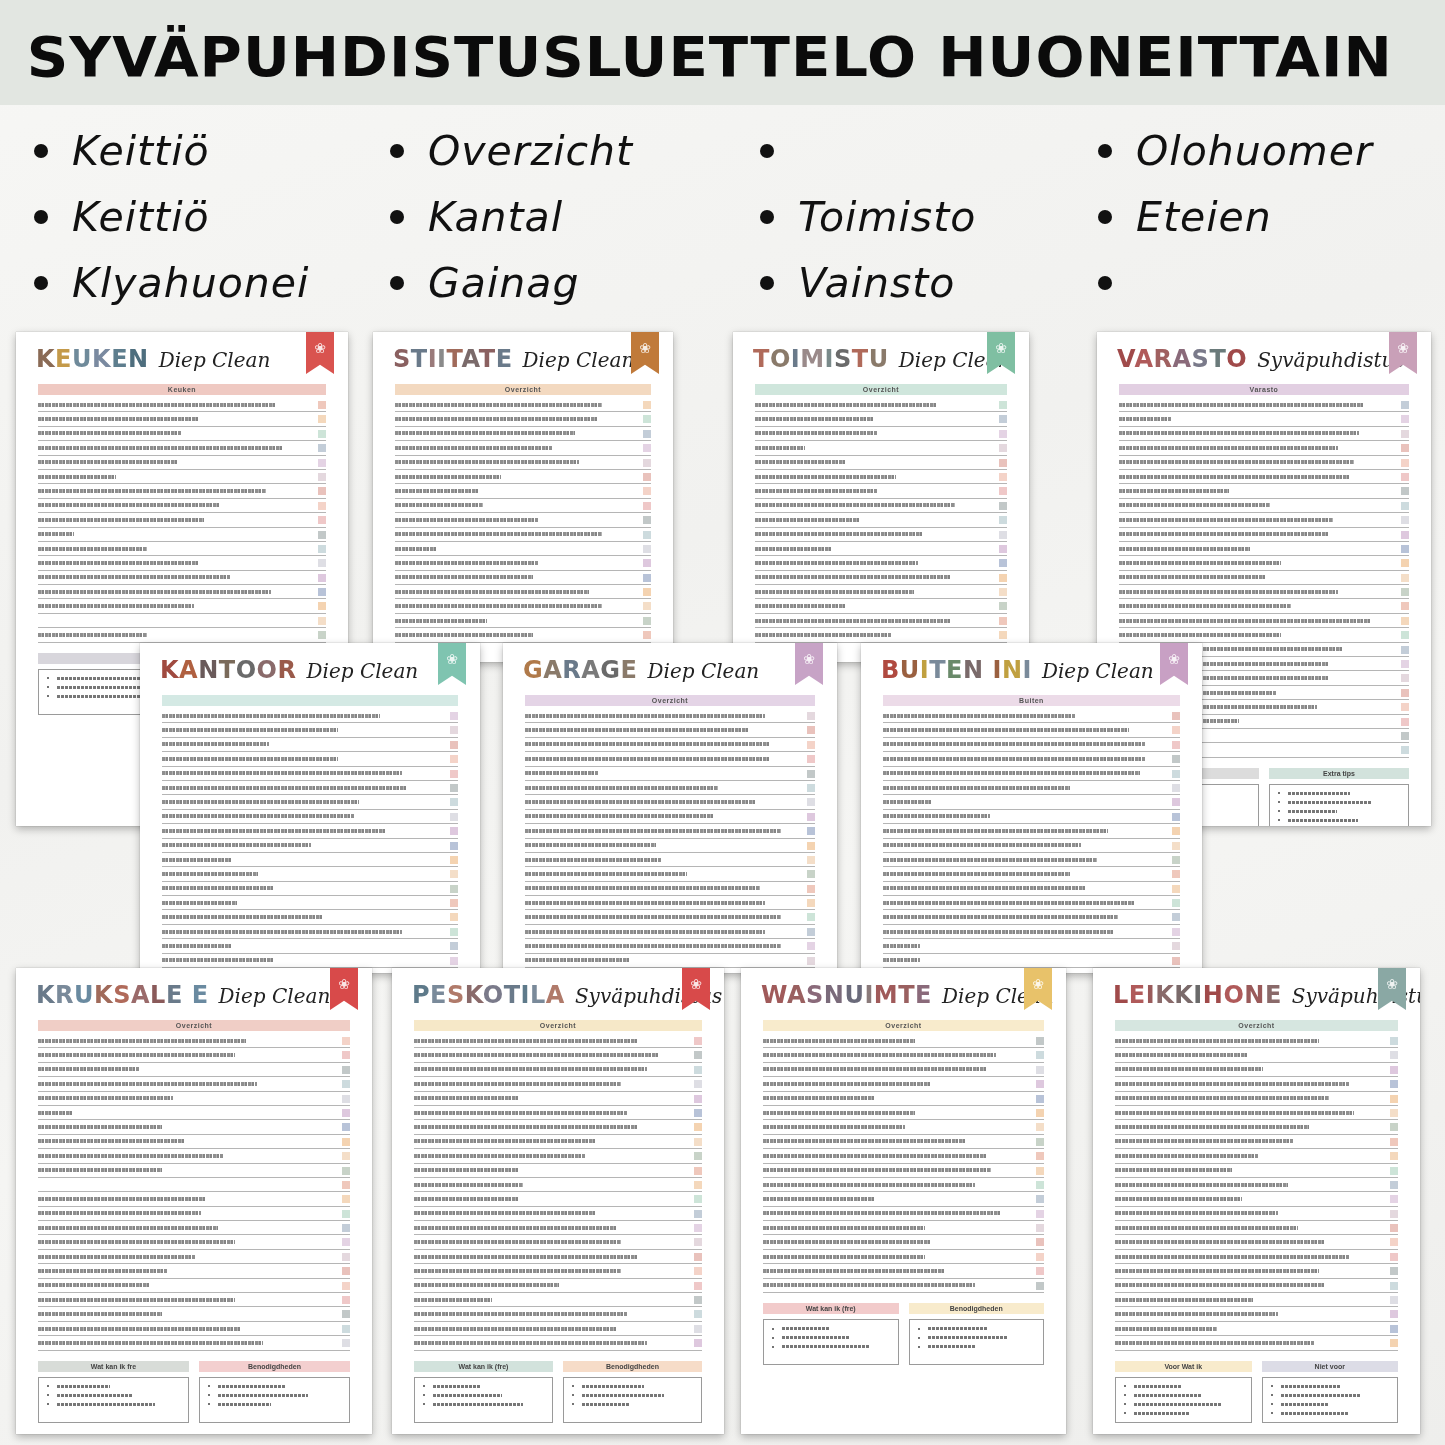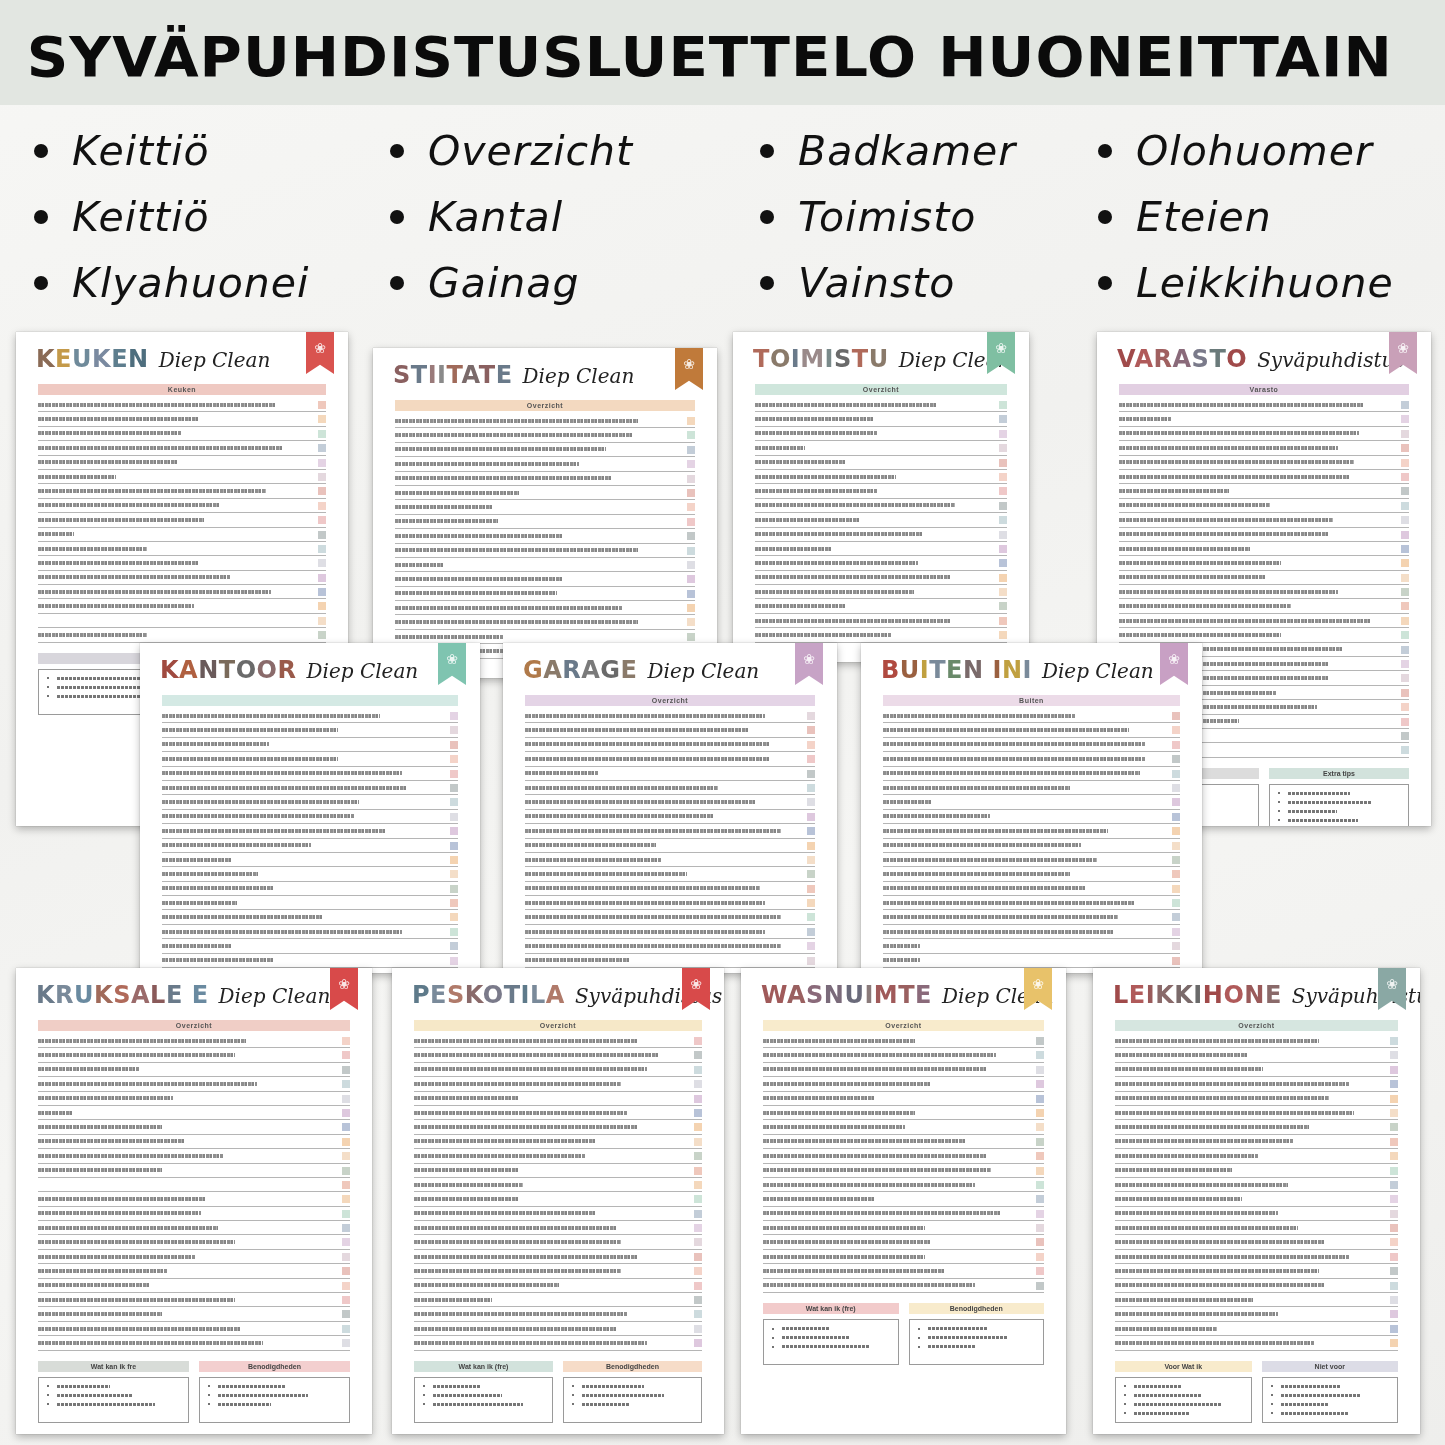--- a/index.html
+++ b/index.html
@@ -126,21 +126,20 @@
         <span>Kantal</span>
       </div>
     <div class="room-item">
         <span class="bullet"></span>
         <span>Gainag</span>
       </div>
   </div>
   <div class="room-col" style="left:754px">
     <div class="room-item">
         <span class="bullet"></span>
-        <span>Badkamer</span>
       </div>
     <div class="room-item">
         <span class="bullet"></span>
         <span>Toimisto</span>
       </div>
     <div class="room-item">
         <span class="bullet"></span>
         <span>Vainsto</span>
       </div>
   </div>
@@ -148,21 +147,20 @@
     <div class="room-item">
         <span class="bullet"></span>
         <span>Olohuomer</span>
       </div>
     <div class="room-item">
         <span class="bullet"></span>
         <span>Eteien</span>
       </div>
     <div class="room-item">
         <span class="bullet"></span>
-        <span>Leikkihuone</span>
       </div>
   </div>
 </div>
 
 <div id="cards">
   <div class="card" style="left:16px; top:332px; width:332px; height:494px; z-index:1;">
       <div class="card-head">
         <div class="card-title"><span style="color: rgb(138, 106, 85);">K</span><span style="color: rgb(196, 154, 74);">E</span><span style="color: rgb(111, 138, 154);">U</span><span style="color: rgb(122, 138, 160);">K</span><span style="color: rgb(94, 126, 142);">E</span><span style="color: rgb(78, 110, 126);">N</span><span class="card-script">Diep Clean</span></div>
         <div class="ribbon" style="background: rgb(217, 83, 79); right: 14px;">❀</div>
       </div>
@@ -247,21 +245,21 @@
             <div class="li">
               <span style="width: 57%;"></span>
             </div>
             <div class="li">
               <span style="width: 74%;"></span>
             </div>
           </div>
         </div>
       </div>
     </div>
-  <div class="card" style="left:373px; top:348px; width:344px; height:330px; z-index:1;">
+  <div class="card" style="left:373px; top:332px; width:300px; height:330px; z-index:1;">
       <div class="card-head">
         <div class="card-title"><span style="color: rgb(138, 96, 96);">S</span><span style="color: rgb(106, 122, 138);">T</span><span style="color: rgb(154, 122, 122);">I</span><span style="color: rgb(138, 138, 138);">I</span><span style="color: rgb(160, 106, 90);">T</span><span style="color: rgb(122, 106, 106);">A</span><span style="color: rgb(138, 96, 96);">T</span><span style="color: rgb(106, 122, 138);">E</span><span class="card-script">Diep Clean</span></div>
         <div class="ribbon" style="background: rgb(192, 122, 58); right: 14px;">❀</div>
       </div>
       <div class="section-bar" style="background: rgb(243, 217, 192);">Overzicht</div>
       <div class="rows">
         <div class="row">
           <span class="txt" style="width: 81%;"></span>
           <span class="cb" style="background: rgb(240, 200, 160);"></span>
         </div>

